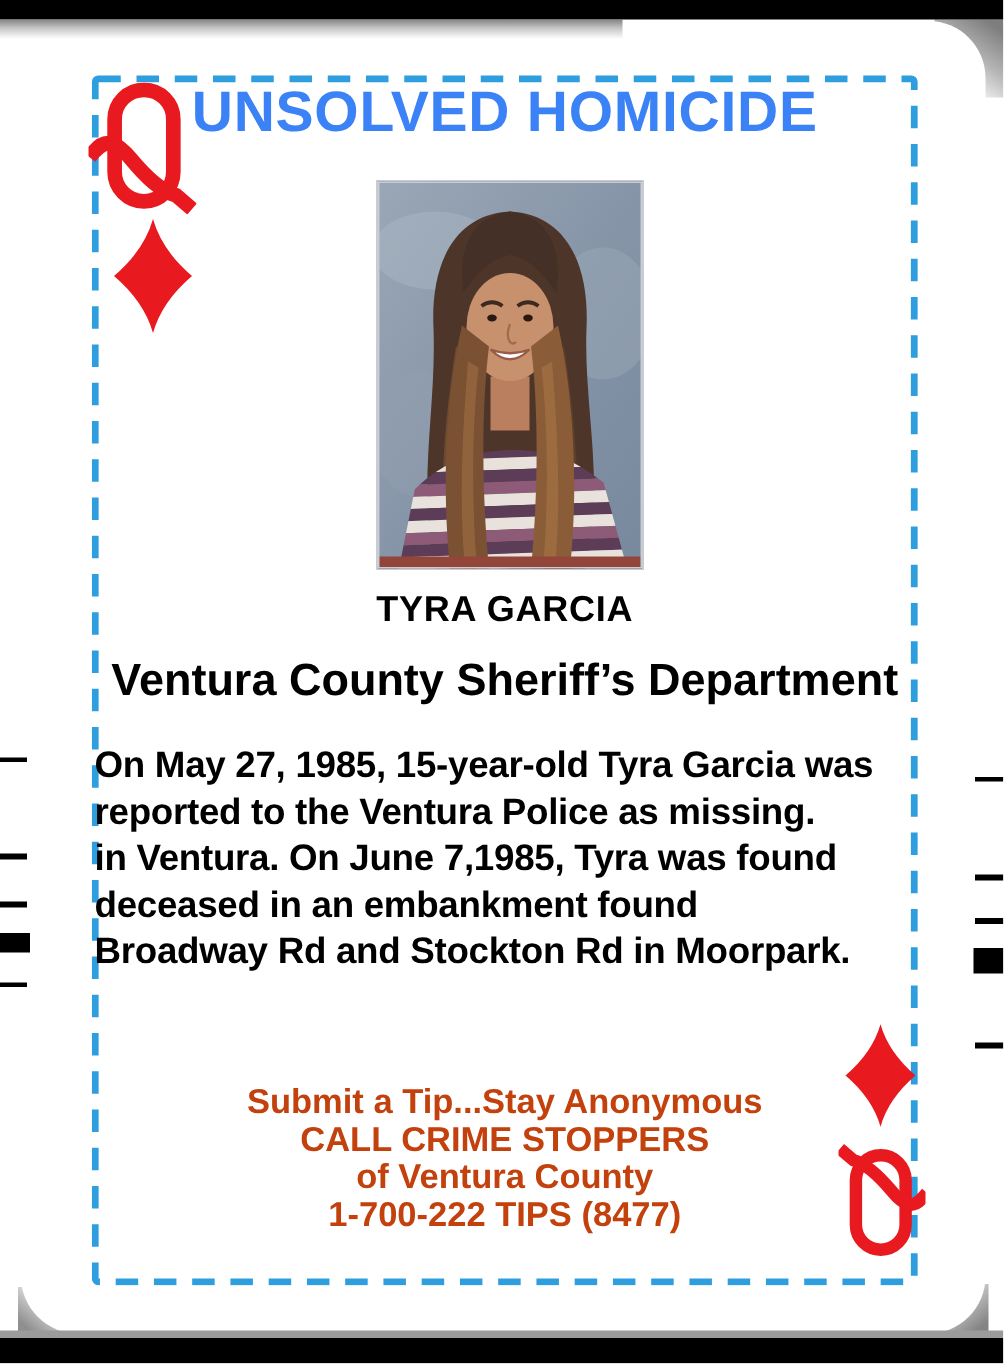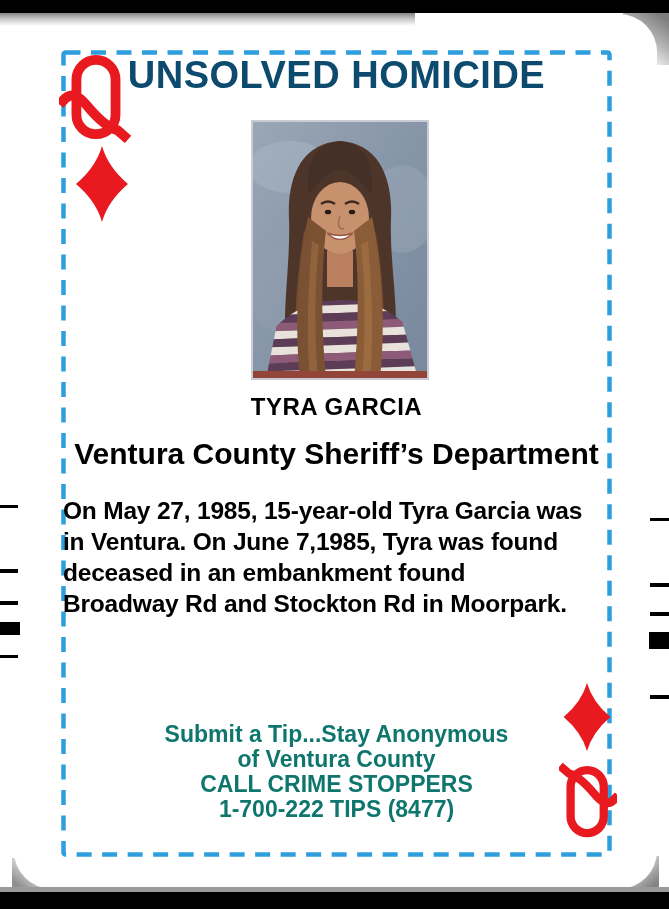--- a/index.html
+++ b/index.html
@@ -26,28 +26,28 @@
   
   .card{position:absolute;left:14px;top:14px;width:643px;height:875px;background:#fff;
         border-radius:38px;z-index:2;}
 
   .dash-border{position:absolute;left:61px;top:50px;z-index:4;}
 
   .content{position:absolute;left:63px;top:52px;width:547px;height:803px;z-index:5;}
   .content .abs{position:absolute;}
 
   .title{left:0;top:2px;width:100%;text-align:center;font-size:38px;font-weight:700;
-         color:#0c4a6e;letter-spacing:.5px;white-space:nowrap;}
+         color:#3b82f6;letter-spacing:.5px;white-space:nowrap;}
   .victim-name{left:0;top:341px;width:100%;text-align:center;font-size:24px;font-weight:700;
          color:#000;letter-spacing:.5px;}
   .agency{left:0;top:385px;width:100%;text-align:center;font-size:30px;font-weight:700;color:#000;}
   .case-block{left:0;top:443px;width:100%;color:#000;}
   .case-block .line{font-size:24.5px;font-weight:700;line-height:31px;white-space:nowrap;
          letter-spacing:-.2px;}
-  .tips-block{left:0;top:670px;width:100%;text-align:center;color:#0f766e;}
+  .tips-block{left:0;top:670px;width:100%;text-align:center;color:#c2410c;}
   .tips-block .line{font-size:23px;font-weight:700;line-height:25px;white-space:nowrap;}
 
   .corner{position:absolute;}
   .corner svg{display:block;}
   .q-tl{left:-4px;top:3px;}
   .d-tl{left:8px;top:93px;}
   .d-br{left:494px;top:630px;}
   .q-br{left:496px;top:704px;transform:rotate(180deg);}
 
   .photo{position:absolute;left:188px;top:68px;width:176px;height:258px;
@@ -152,29 +152,30 @@
 
       <rect x="0" y="250" width="176" height="8" fill="#93453a"></rect>
       <rect x=".5" y=".5" width="175" height="257" fill="none" stroke="#c9ccd2"></rect>
     </svg>
 
     <div class="abs agency">Ventura County Sheriff’s Department</div>
     <div class="abs victim-name">TYRA GARCIA</div>
 
     <div class="abs case-block">
       <div class="line">On May 27, 1985, 15-year-old Tyra Garcia was</div>
+      <div class="line">reported to the Ventura Police as missing.</div>
       <div class="line">in Ventura. On June 7,1985, Tyra was found</div>
       <div class="line">deceased in an embankment found</div>
       <div class="line">Broadway Rd and Stockton Rd in Moorpark.</div>
     </div>
 
     <div class="abs tips-block">
       <div class="line">Submit a Tip...Stay Anonymous</div>
+      <div class="line">CALL CRIME STOPPERS</div>
       <div class="line">of Ventura County</div>
-      <div class="line">CALL CRIME STOPPERS</div>
       <div class="line">1-700-222 TIPS (8477)</div>
     </div>
 
     <div class="corner d-br">
       <svg width="60" height="70" viewBox="0 0 60 78">
         <path d="M30,1 Q36,22 56,39 Q36,56 30,77 Q24,56 4,39 Q24,22 30,1 Z" fill="#e81a20"></path>
       </svg>
     </div>
     <div class="corner q-br">
       <svg width="58" height="88" viewBox="0 0 70 90">

